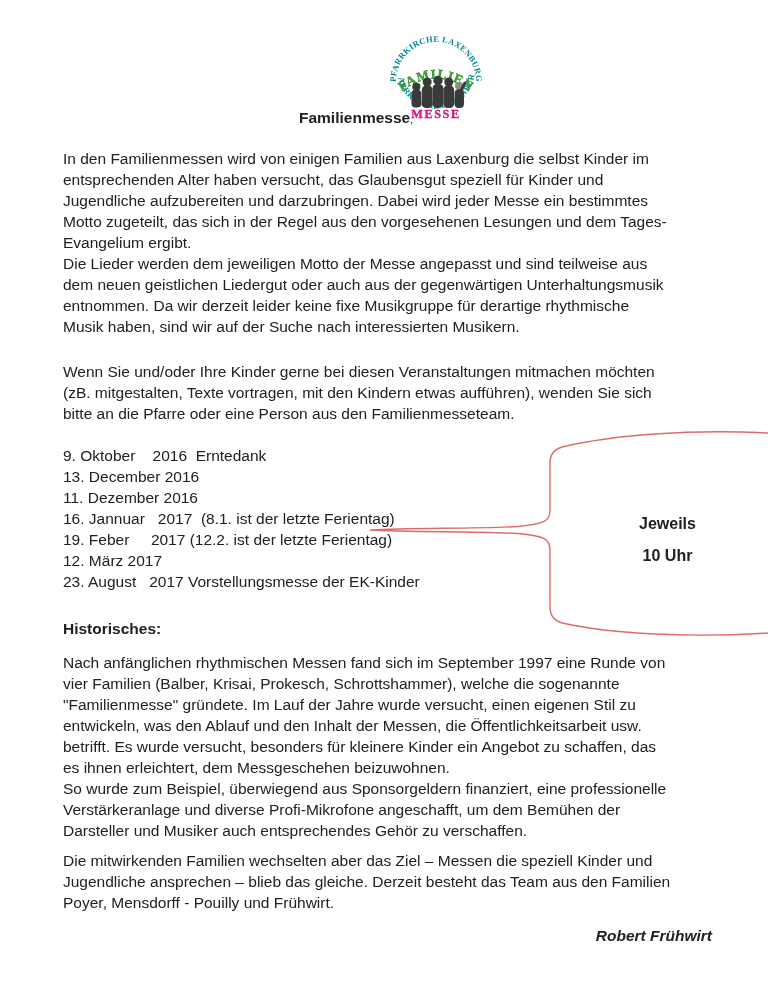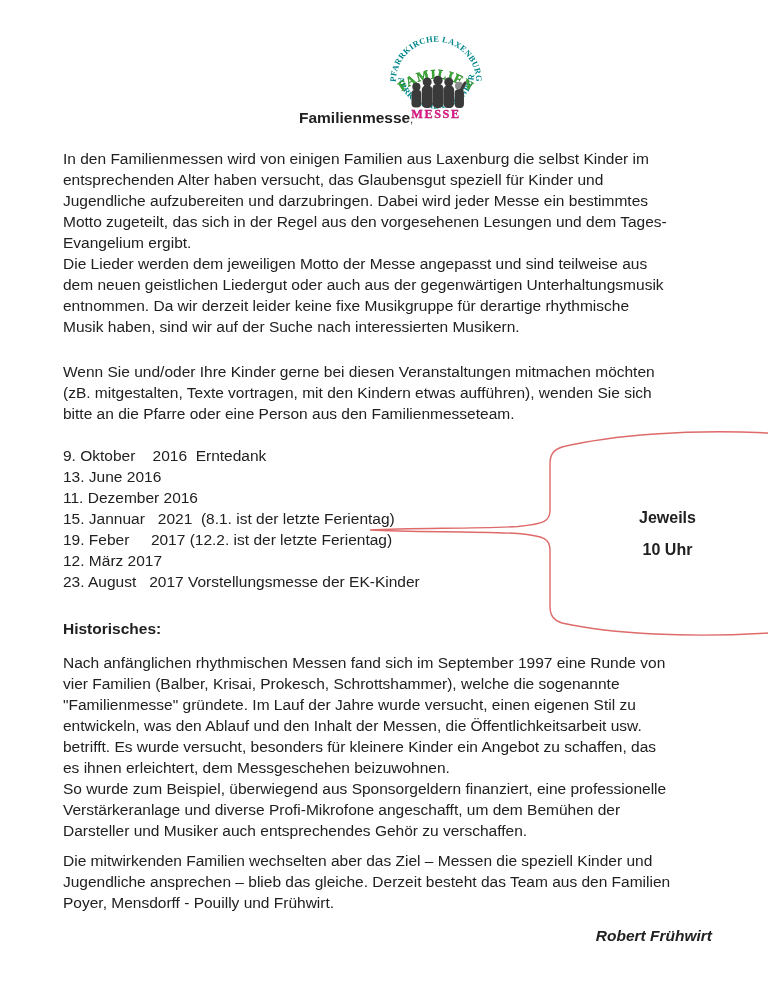--- a/index.html
+++ b/index.html
@@ -30,21 +30,21 @@
   .p1 { }
   .p2 { margin-bottom: 24px; }
   .p3 { margin-bottom: 17px; }
   
   .termine { position: relative; margin-top: 10px; }
   .termine h3 { margin: 0 0 0 63px; font-size: 15.5px; font-weight: bold; line-height: 21px; }
   .dates { margin: 21px 0 0 63px; }
   .date-line { white-space: pre; line-height: 21px; }
   .brace-svg { position: absolute; left: 360px; top: -23px; width: 408px; height: 225px; pointer-events: none; }
   .callout {
-    position: absolute; left: 615px; top: 62px; width: 105px;
+    position: absolute; left: 615px; top: 68px; width: 105px;
     text-align: center; font-weight: bold; font-size: 16px;
   }
   .callout div { margin-bottom: 11px; }
   
   .hist-heading { margin: 26px 0 0 63px; font-size: 15.5px; font-weight: bold; line-height: 21px; }
   .p4 { margin-top: 13px; }
   .p5 { margin-top: 9px; }
   
   .signature {
     margin: 12px 56px 0 0;
@@ -104,23 +104,23 @@
 dem neuen geistlichen Liedergut oder auch aus der gegenwärtigen Unterhaltungsmusik
 entnommen. Da wir derzeit leider keine fixe Musikgruppe für derartige rhythmische
 Musik haben, sind wir auf der Suche nach interessierten Musikern.</p>
   <p class="body-text p3">Wenn Sie und/oder Ihre Kinder gerne bei diesen Veranstaltungen mitmachen möchten
 (zB. mitgestalten, Texte vortragen, mit den Kindern etwas aufführen), wenden Sie sich
 bitte an die Pfarre oder eine Person aus den Familienmesseteam.</p>
 
   <section class="termine">
     <div class="dates">
       <div class="date-line">9. Oktober    2016  Erntedank</div>
-      <div class="date-line">13. June 2016</div>
+      <div class="date-line">13. December 2016</div>
       <div class="date-line">11. Dezember 2016</div>
-      <div class="date-line">15. Jannuar   2021  (8.1. ist der letzte Ferientag)</div>
+      <div class="date-line">16. Jannuar   2017  (8.1. ist der letzte Ferientag)</div>
       <div class="date-line">19. Feber     2017 (12.2. ist der letzte Ferientag)</div>
       <div class="date-line">12. März 2017</div>
       <div class="date-line">23. August   2017 Vorstellungsmesse der EK-Kinder</div>
     </div>
     <svg class="brace-svg" viewBox="0 0 408 225" aria-hidden="true">
       <path d="M 408 11
                C 330 7, 252 13, 202 25
                C 193 28, 190 33, 190 42
                L 190 88
                C 190 99, 185 102, 158 104.5

